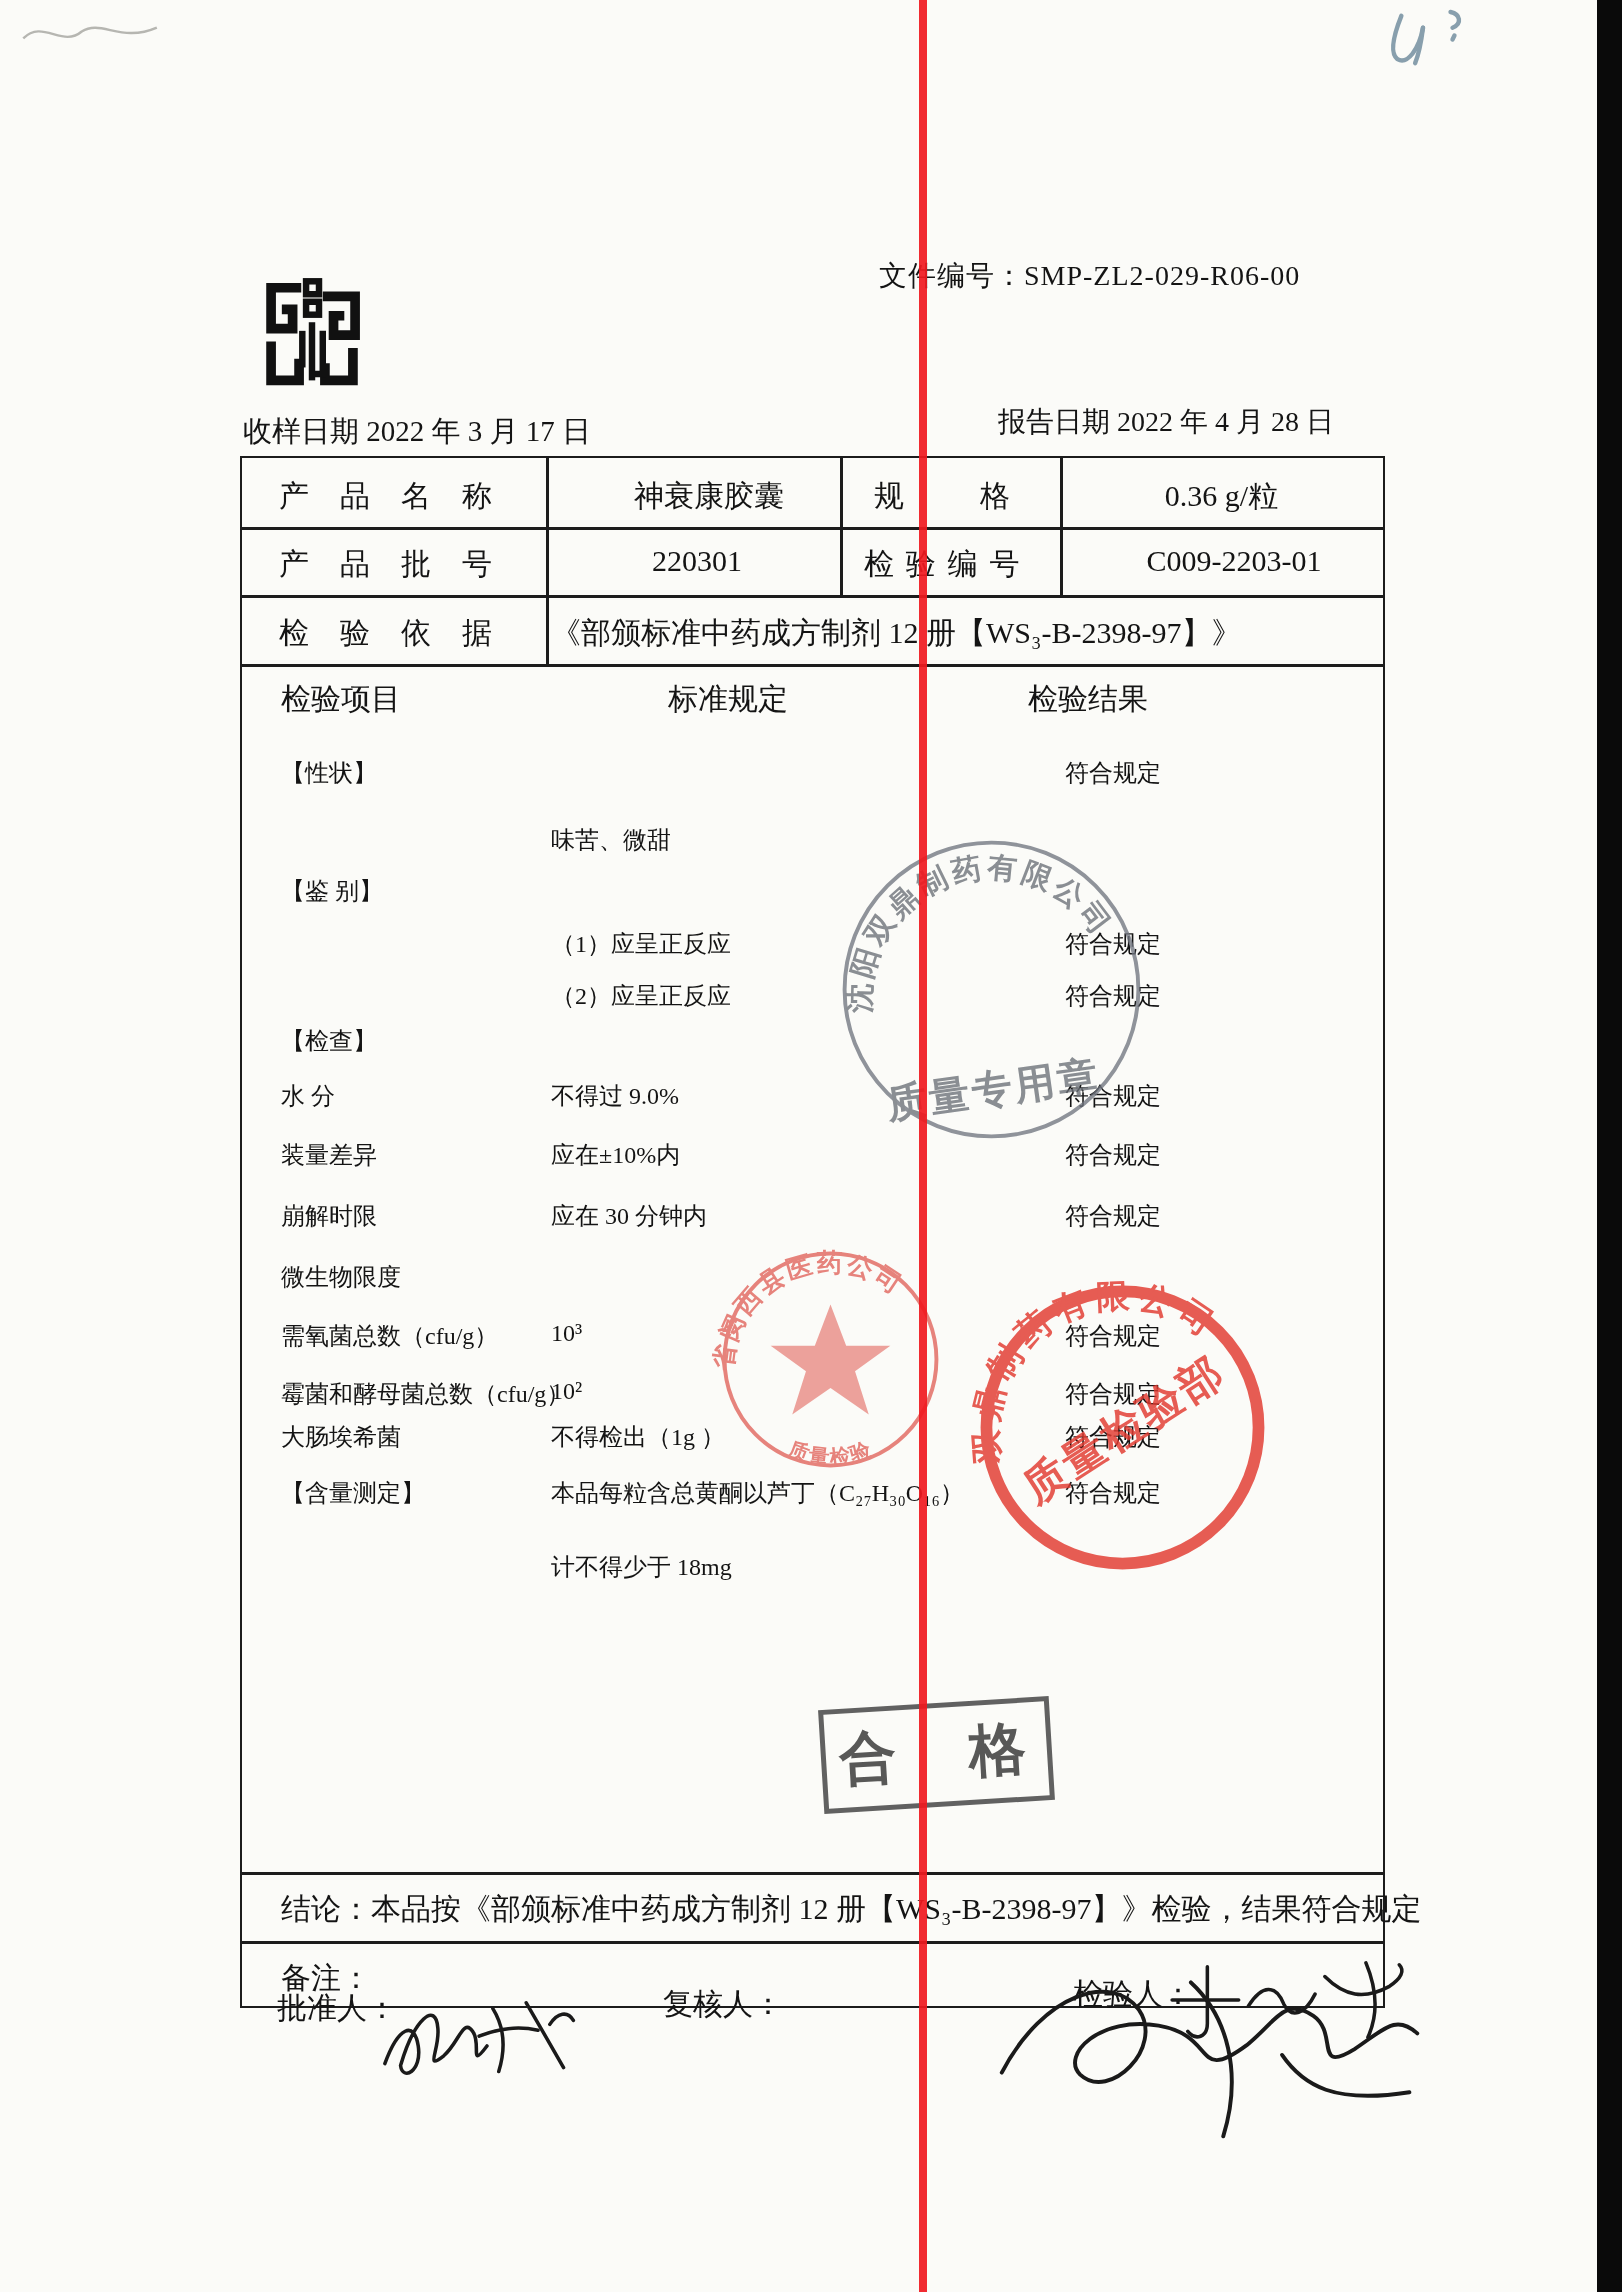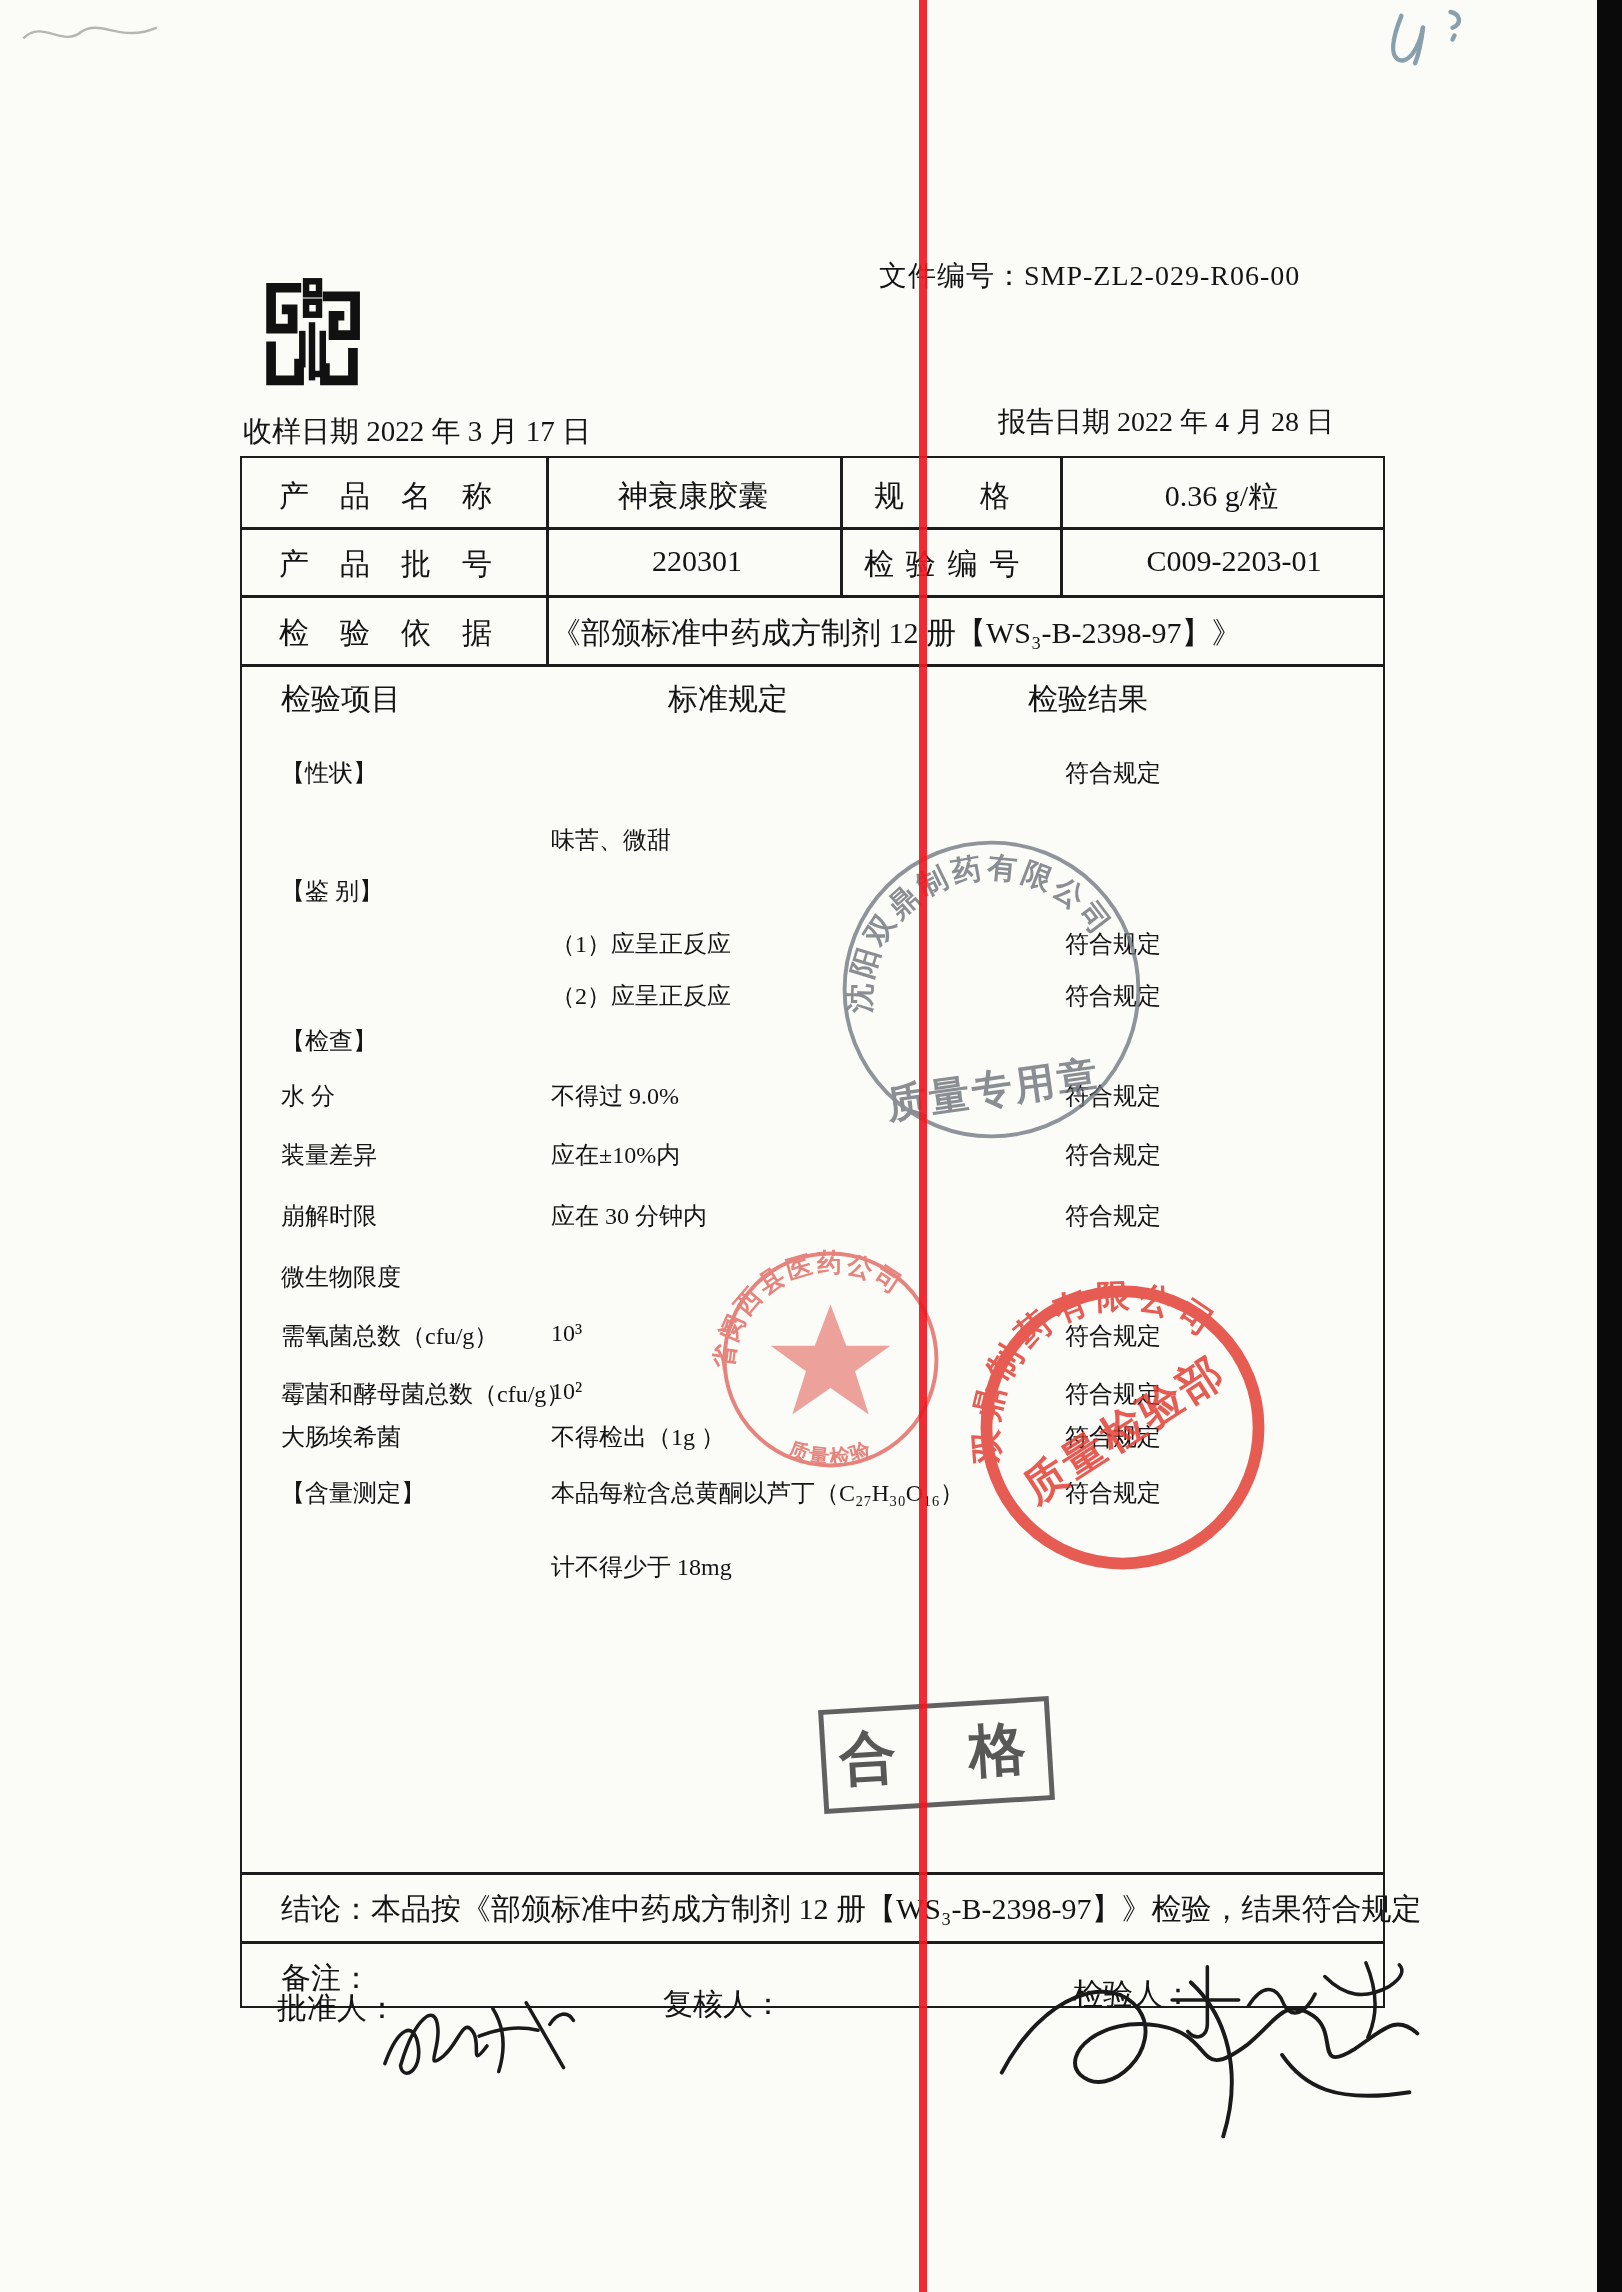--- a/index.html
+++ b/index.html
@@ -96,21 +96,21 @@
     <div class="hline" style="top:69px"></div>
     <div class="hline" style="top:137px"></div>
     <div class="hline" style="top:206px"></div>
     <div class="hline" style="top:1414px"></div>
     <div class="hline" style="top:1483px"></div>
     <div class="vline" style="left:304px;top:0;height:209px"></div>
     <div class="vline" style="left:598px;top:0;height:140px"></div>
     <div class="vline" style="left:818px;top:0;height:140px"></div>
 
     <div class="cell ls-wide" style="left:37px;top:17.6px">产品名称</div>
-    <div class="cell cent" style="left:304px;width:294px;top:17.6px">神衰康胶囊</div>
+    <div class="cell cent" style="left:320px;width:294px;top:17.6px">神衰康胶囊</div>
     <div class="cell ls-spec" style="left:632px;top:17.6px">规格</div>
     <div class="cell cent" style="left:818px;width:323px;top:17.6px">0.36 g/粒</div>
 
     <div class="cell ls-wide" style="left:37px;top:86px">产品批号</div>
     <div class="cell cent" style="left:308px;width:294px;top:86px">220301</div>
     <div class="cell ls-med" style="left:622px;top:86px">检验编号</div>
     <div class="cell cent" style="left:818px;width:348px;top:86px">C009-2203-01</div>
 
     <div class="cell ls-wide" style="left:37px;top:155px">检验依据</div>
     <div class="cell" style="left:309px;top:155px">《部颁标准中药成方制剂 12 册【WS₃-B-2398-97】》</div>

